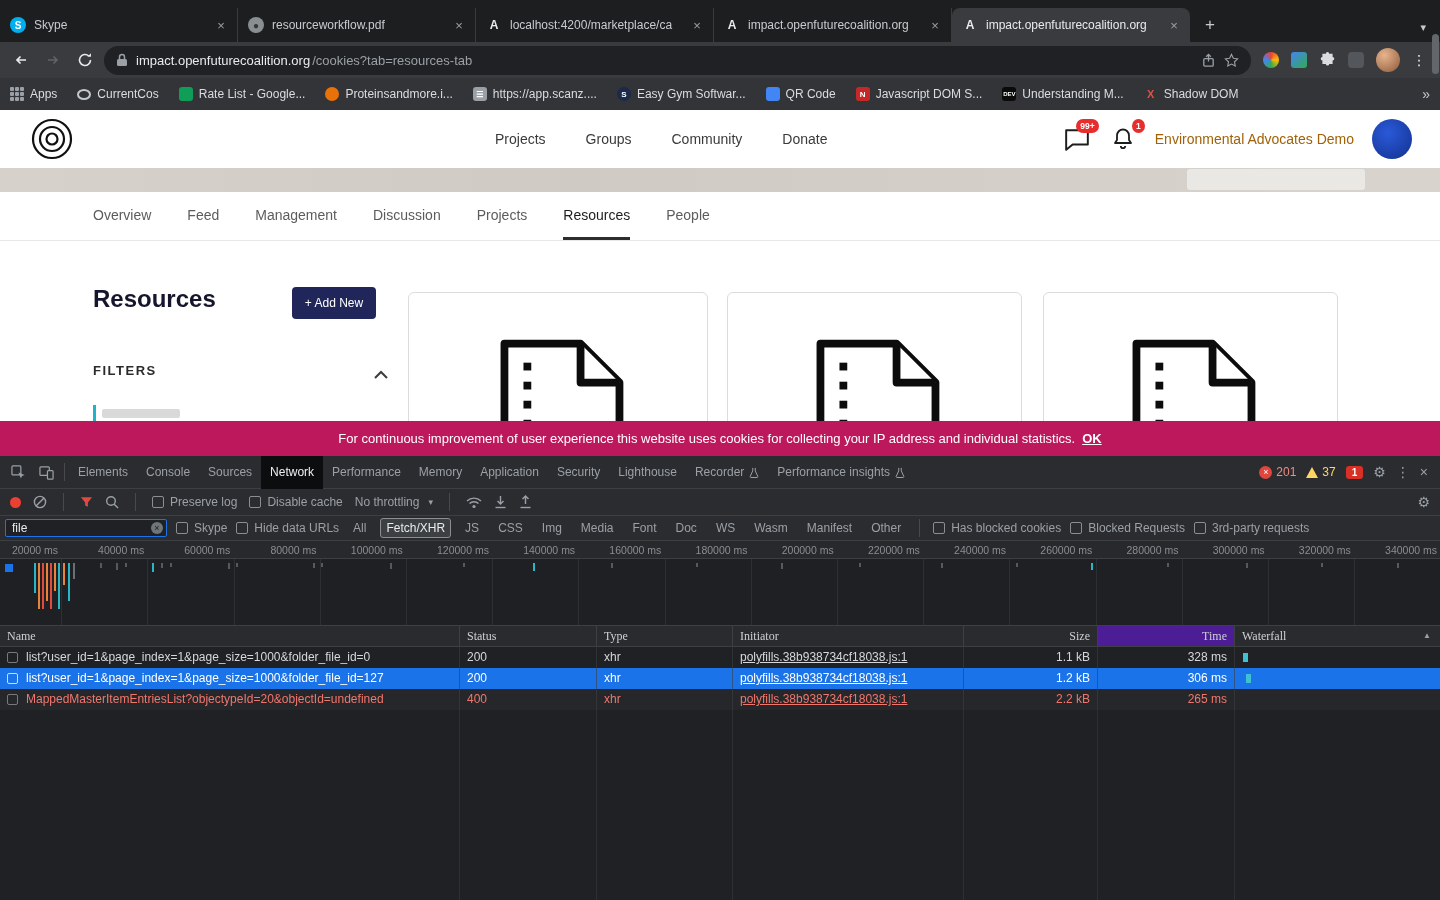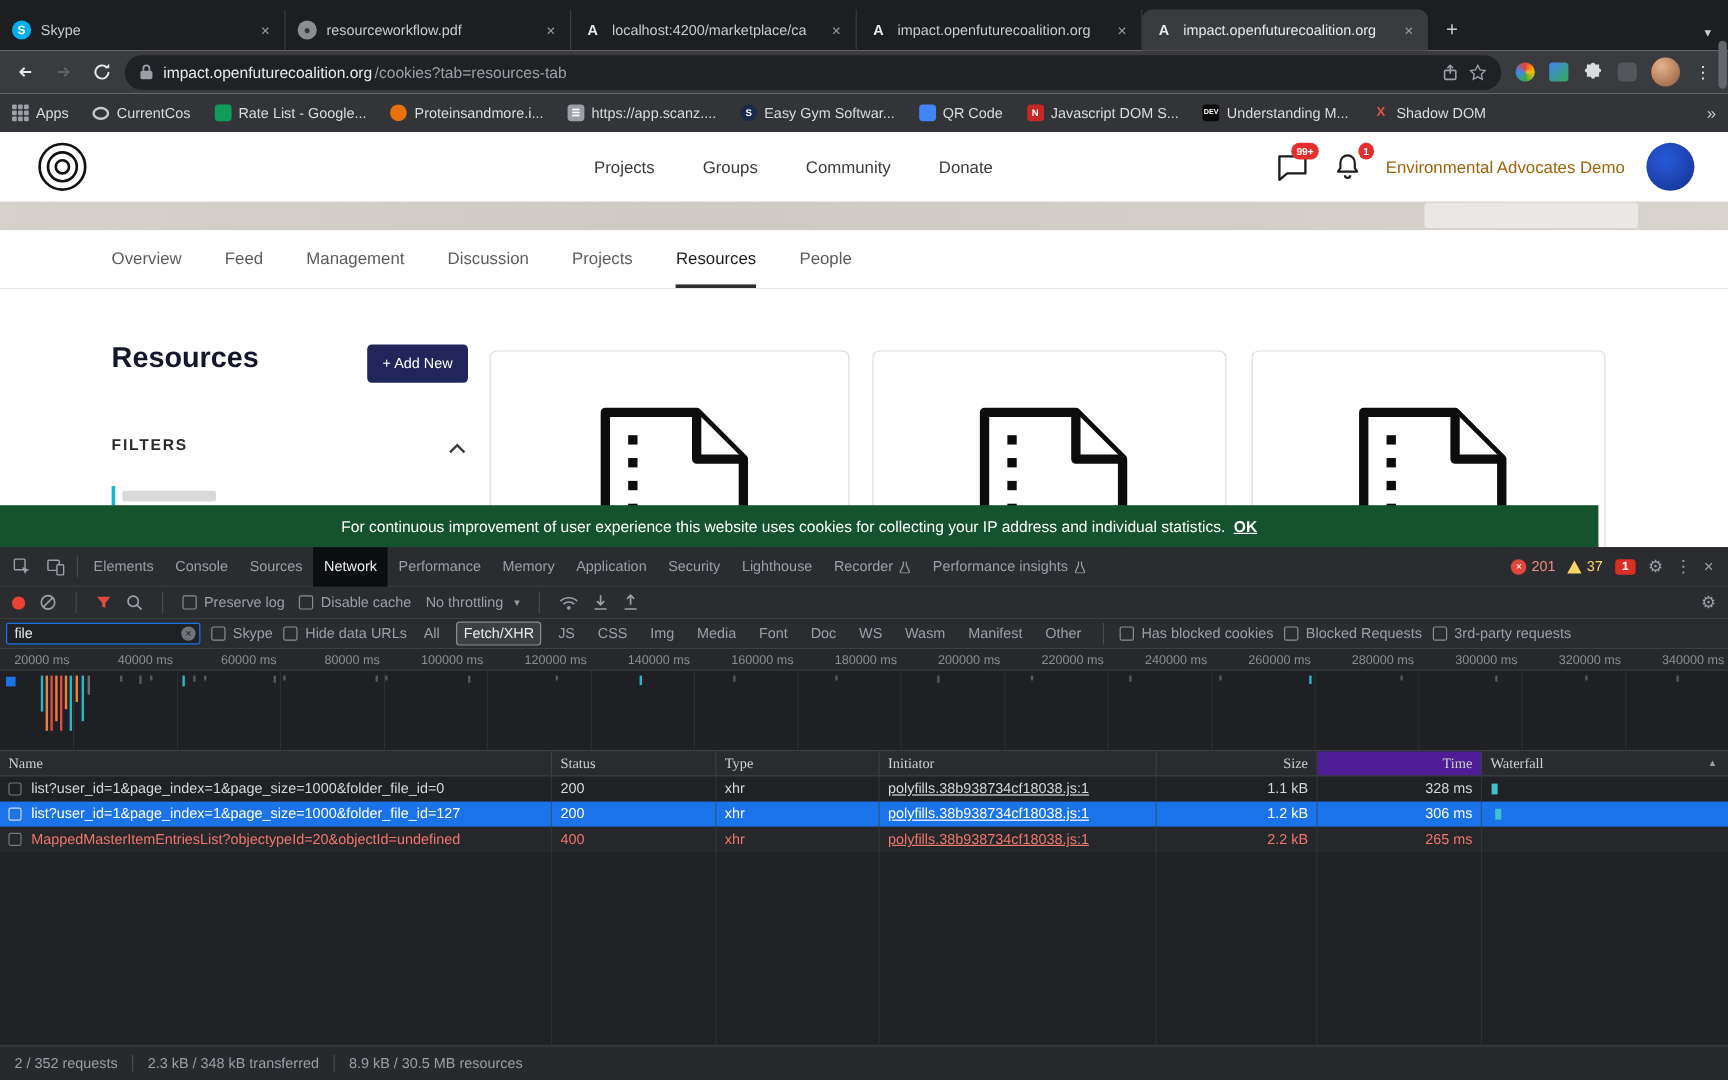--- a/index.html
+++ b/index.html
@@ -52,30 +52,30 @@
 
   .bannerstrip { position:absolute; top:168px; left:0; width:1440px; height:24px; background:linear-gradient(90deg,#d6d1ca,#cfcac3 40%,#d8d3cd); }
   .banner-box { position:absolute; right:75px; top:1px; width:178px; height:21px; background:#eae8e4; border-radius:3px; }
 
   .pagetabs { position:absolute; top:192px; left:0; width:1440px; height:49px; background:#fff; border-bottom:1px solid #e7e7e7; display:flex; align-items:stretch; gap:36px; padding-left:93px; font-size:14px; color:#5c5c5c; }
   .ptab { display:flex; align-items:center; border-bottom:3px solid transparent; }
   .ptab.active { color:#1d1d1d; border-bottom-color:#2e2e2e; }
 
   .content { position:absolute; top:241px; left:0; width:1440px; height:215px; background:#fff; overflow:hidden; }
   .page-title { position:absolute; left:93px; top:44px; font-size:24px; font-weight:bold; color:#15152e; }
-  .addnew { position:absolute; left:306px; top:46px; width:84px; height:32px; background:#20265a; color:#fff; font-size:12px; border:none; border-radius:4px; display:flex; align-items:center; justify-content:center; }
+  .addnew { position:absolute; left:292px; top:46px; width:84px; height:32px; background:#20265a; color:#fff; font-size:12px; border:none; border-radius:4px; display:flex; align-items:center; justify-content:center; }
   .filters { position:absolute; left:93px; top:122px; font-size:13px; font-weight:bold; letter-spacing:1.5px; color:#2b2b2b; }
   .filters-chev { position:absolute; left:374px; top:124px; }
   .partial-item { position:absolute; left:93px; top:164px; display:flex; align-items:center; gap:6px; }
   .partial-item .bar { width:3px; height:16px; background:#19b6c9; }
   .partial-item .txt { width:78px; height:9px; background:#b9b9b9; opacity:.55; border-radius:2px; }
   .card { position:absolute; top:51px; height:210px; border:1px solid #dcdcdc; border-radius:6px; background:#fff; display:flex; justify-content:center; }
   .card svg { margin-top:42px; }
 
-  .cookiebanner { position:absolute; top:421px; left:0; width:1332px; height:35px; background:#14532d; color:#fff; display:flex; align-items:center; justify-content:center; font-size:13px; gap:7px; z-index:40; }
+  .cookiebanner { position:absolute; top:421px; left:0; width:1440px; height:35px; background:#be185d; color:#fff; display:flex; align-items:center; justify-content:center; font-size:13px; gap:7px; z-index:40; }
   .cookie-ok { font-weight:bold; text-decoration:underline; }
 
   
   .devtools { position:absolute; top:456px; left:0; width:1440px; height:444px; background:#202124; color:#9aa0a6; font-size:12px; display:flex; flex-direction:column; z-index:50; }
   .dt-divider { width:1px; height:18px; background:#47494d; margin:0 4px; flex:0 0 1px; }
   .dt-tabbar { height:33px; background:#2b2c30; border-bottom:1px solid #3c4043; display:flex; align-items:center; padding:0 4px; flex:0 0 33px; }
   .dt-toolicon { width:28px; height:26px; display:flex; align-items:center; justify-content:center; }
   .dt-tab { padding:0 9px; height:33px; display:flex; align-items:center; gap:5px; white-space:nowrap; }
   .dt-tab.active { background:#0c0d0e; color:#eceff1; }
   .dt-right { margin-left:auto; display:flex; align-items:center; gap:10px; padding-right:8px; }
@@ -654,20 +654,13 @@
   <div class="dtgrid dt-empty">
     <div></div>
       <div></div>
       <div></div>
       <div></div>
       <div></div>
       <div></div>
       <div></div>
   </div>
 
-  <div class="dt-status">
-    <span>2 / 352 requests</span>
-    <span class="statsep"></span>
-    <span>2.3 kB / 348 kB transferred</span>
-    <span class="statsep"></span>
-    <span>8.9 kB / 30.5 MB resources</span>
-  </div>
 </div>
 
 </body></html>

